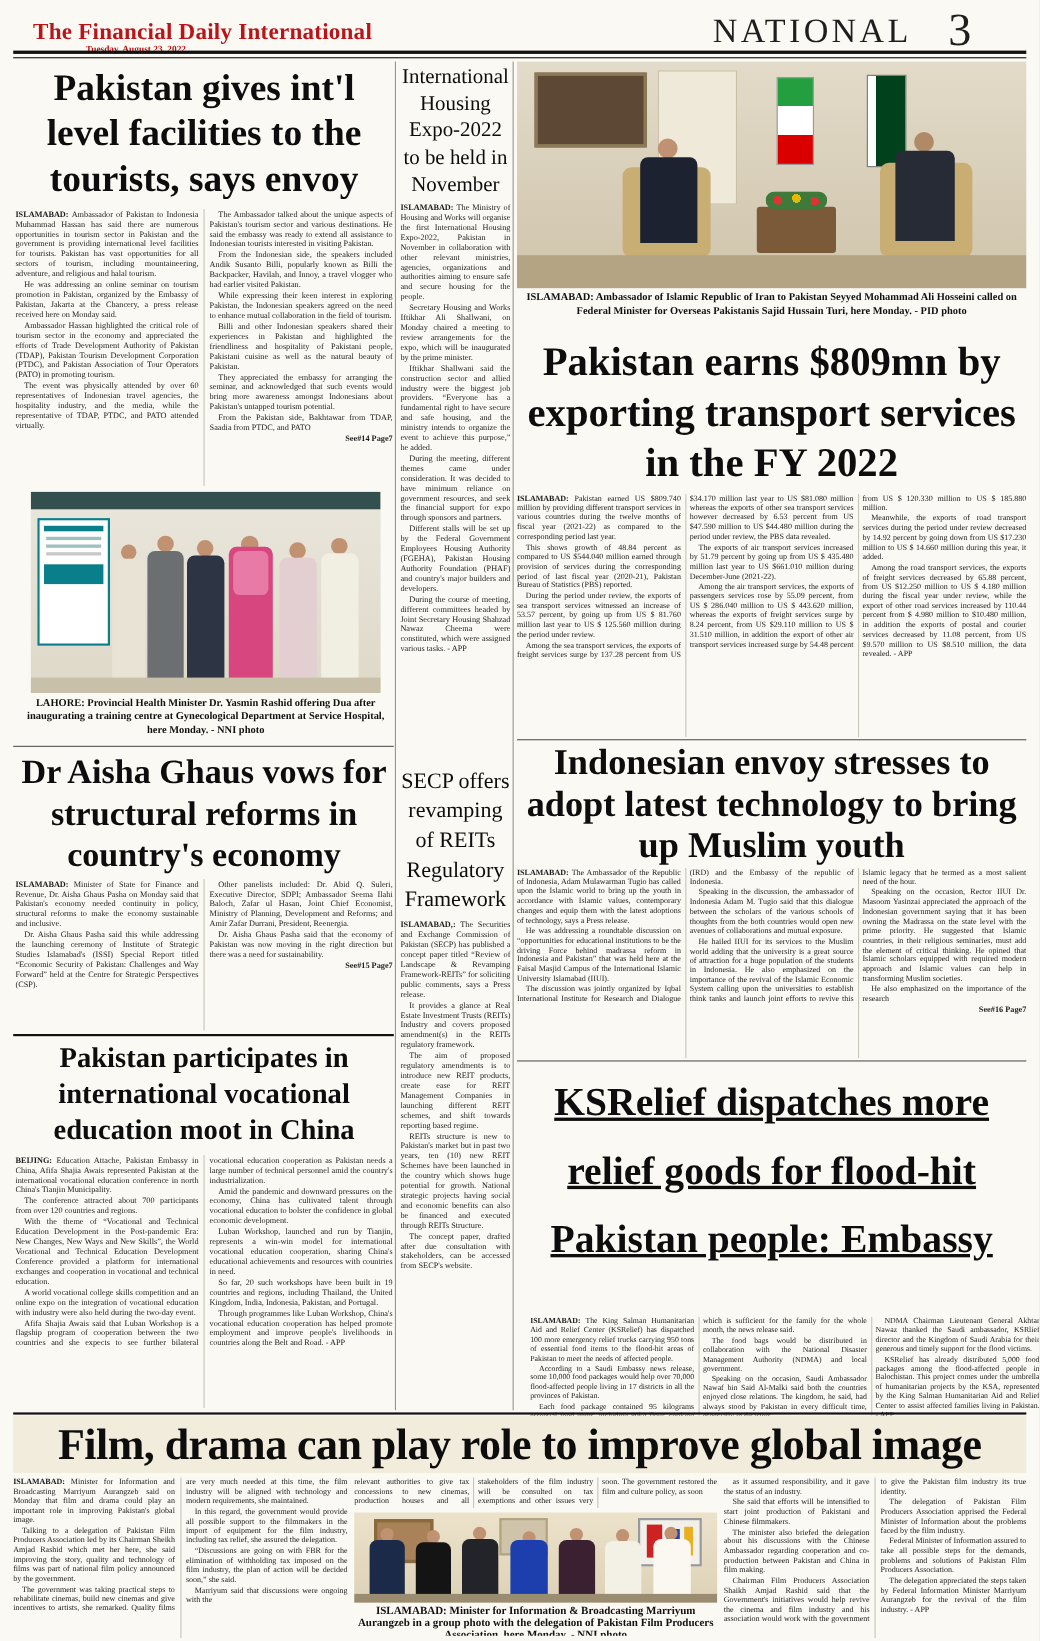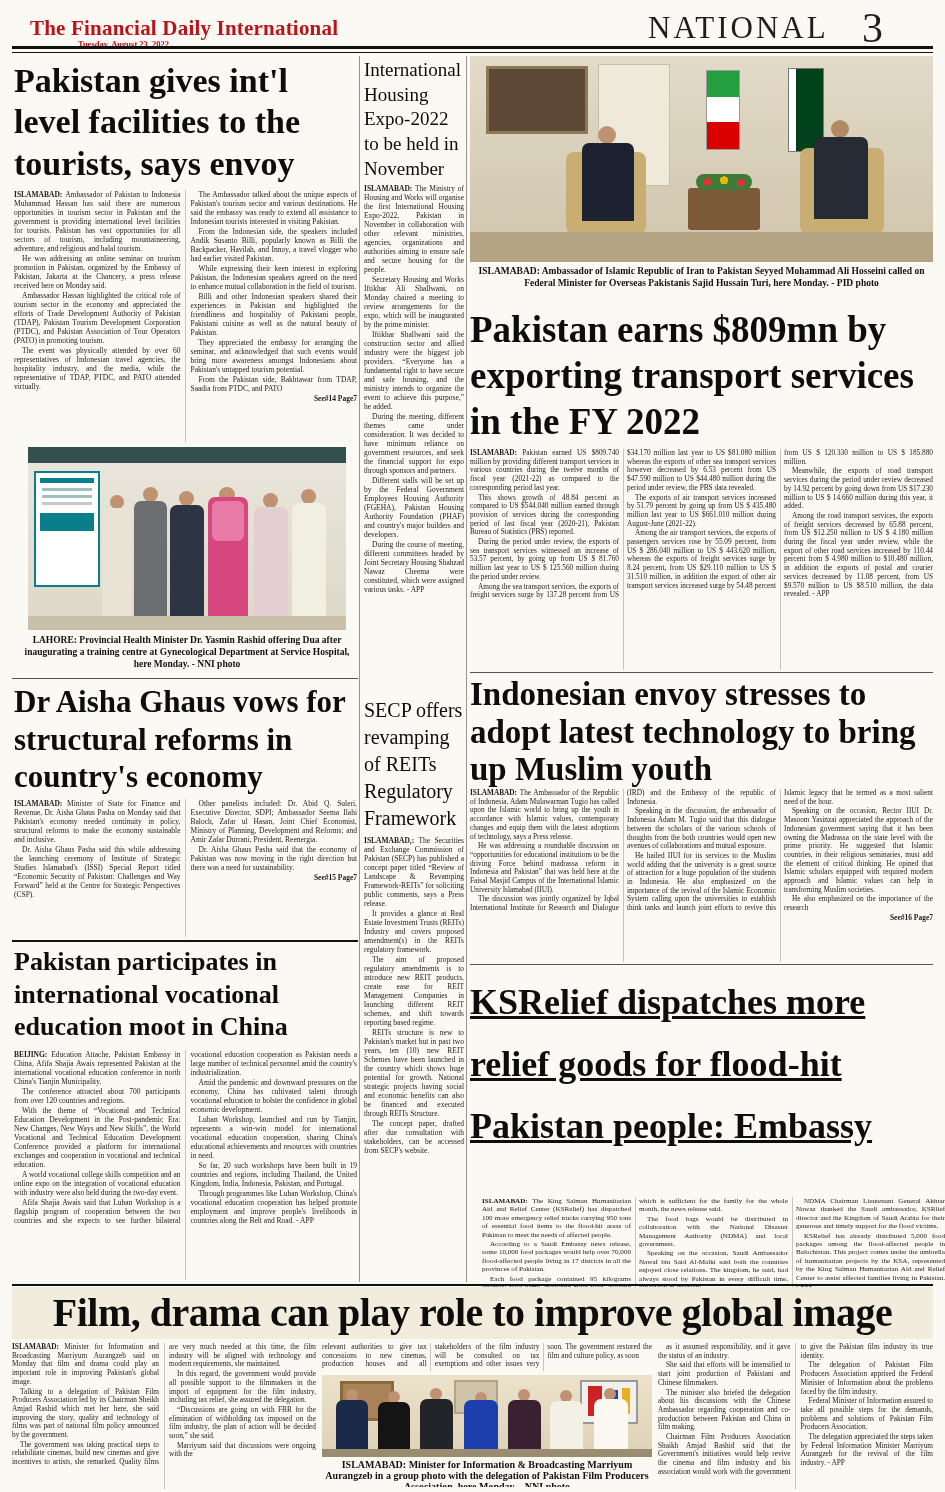--- a/index.html
+++ b/index.html
@@ -6,21 +6,21 @@
   #page{position:relative;width:945px;height:1492px;background:#fbf9f4;margin:0 auto;
         font-family:"Liberation Serif","DejaVu Serif",serif;color:#1c1c1c;overflow:hidden;}
   
   .masthead{position:absolute;left:30px;top:16px;font-size:21px;font-weight:bold;color:#bb1418;letter-spacing:.2px;}
   .mast-date{position:absolute;left:78px;top:39px;font-size:8.5px;font-weight:bold;color:#bb1418;}
   .section-label{position:absolute;left:648px;top:10px;font-family:Liberation Serif, serif;
                  font-size:31px;letter-spacing:3px;color:#1e1e1e;}
   .page-num{position:absolute;left:862px;top:4px;font-size:42px;color:#1e1e1e;}
   .rule{position:absolute;background:#111;}
   
-  .headline{position:absolute;text-align:left;font-weight:bold;color:#0d0d0d;}
+  .headline{position:absolute;text-align:center;font-weight:bold;color:#0d0d0d;}
   .body{position:absolute;font-size:7.5px;line-height:9px;text-align:justify;overflow:hidden;
         column-gap:10px;column-rule:1px solid #c9c4b8;}
   .body p{margin:0 0 1px 0;text-indent:8px;}
   .body p.lead{text-indent:0;}
   .body b[data-name="dateline"]{font-weight:bold;}
   .jump{text-align:right;font-weight:bold;font-size:7.5px;margin-top:1px;}
   .caption{position:absolute;font-size:9.5px;line-height:12px;font-weight:bold;text-align:center;color:#111;overflow:hidden;}
   .vsep{position:absolute;width:1px;background:#9a958a;}
   
   .photo{position:absolute;overflow:hidden;}
@@ -163,21 +163,21 @@
     <div style="position:absolute;left:0;bottom:0;width:100%;height:30px;background:#b5a483;" data-name="photo-floor"></div>
   </div>
   <div class="caption" style="left:474px;top:265px;width:455px;height:38px;" data-name="iran-photo-caption">ISLAMABAD: Ambassador of Islamic Republic of Iran to Pakistan Seyyed Mohammad Ali Hosseini called on Federal Minister for Overseas Pakistanis Sajid Hussain Turi, here Monday. - PID photo</div>
 
   <div class="headline" style="left:470px;top:307px;width:463px;font-size:37px;line-height:1.24;" data-name="headline-transport">Pakistan earns $809mn by exporting transport services in the FY 2022</div>
   <div class="body" style="left:470px;top:449px;width:463px;height:221px;column-count:3;column-gap:8px;font-size:7.3px;line-height:8.7px;" data-name="article-body-transport">
       <p data-name="paragraph" class="lead"><b data-name="dateline">ISLAMABAD: </b>Pakistan earned US $809.740 million by providing different transport services in various countries during the twelve months of fiscal year (2021-22) as compared to the corresponding period last year.</p>
       <p data-name="paragraph">This shows growth of 48.84 percent as compared to US $544.040 million earned through provision of services during the corresponding period of last fiscal year (2020-21), Pakistan Bureau of Statistics (PBS) reported.</p>
       <p data-name="paragraph">During the period under review, the exports of sea transport services witnessed an increase of 53.57 percent, by going up from US $ 81.760 million last year to US $ 125.560 million during the period under review.</p>
       <p data-name="paragraph">Among the sea transport services, the exports of freight services surge by 137.28 percent from US $34.170 million last year to US $81.080 million whereas the exports of other sea transport services however decreased by 6.53 percent from US $47.590 million to US $44.480 million during the period under review, the PBS data revealed.</p>
-      <p data-name="paragraph">The exports of air transport services increased by 51.79 percent by going up from US $ 435.480 million last year to US $661.010 million during August-June (2021-22).</p>
+      <p data-name="paragraph">The exports of air transport services increased by 51.79 percent by going up from US $ 435.480 million last year to US $661.010 million during December-June (2021-22).</p>
       <p data-name="paragraph">Among the air transport services, the exports of passengers services rose by 55.09 percent, from US $ 286.040 million to US $ 443.620 million, whereas the exports of freight services surge by 8.24 percent, from US $29.110 million to US $ 31.510 million, in addition the export of other air transport services increased surge by 54.48 percent from US $ 120.330 million to US $ 185.880 million.</p>
       <p data-name="paragraph">Meanwhile, the exports of road transport services during the period under review decreased by 14.92 percent by going down from US $17.230 million to US $ 14.660 million during this year, it added.</p>
       <p data-name="paragraph">Among the road transport services, the exports of freight services decreased by 65.88 percent, from US $12.250 million to US $ 4.180 million during the fiscal year under review, while the export of other road services increased by 110.44 percent from $ 4.980 million to $10.480 million, in addition the exports of postal and courier services decreased by 11.08 percent, from US $9.570 million to US $8.510 million, the data revealed. - APP</p>
     </div>
 
   <div class="rule" style="left:470px;top:672px;width:463px;height:1px;background:#555;" data-name="divider"></div>
 
   <div class="headline" style="left:470px;top:676px;width:463px;font-size:33px;line-height:1.14;" data-name="headline-indonesian">Indonesian envoy stresses to adopt latest technology to bring up Muslim youth</div>
   <div class="body" style="left:470px;top:789px;width:463px;height:173px;column-count:3;column-gap:8px;font-size:7.3px;line-height:8.7px;" data-name="article-body-indonesian">
       <p data-name="paragraph" class="lead"><b data-name="dateline">ISLAMABAD: </b>The Ambassador of the Republic of Indonesia, Adam Mulawarman Tugio has called upon the Islamic world to bring up the youth in accordance with Islamic values, contemporary changes and equip them with the latest adoptions of technology, says a Press release.</p>

